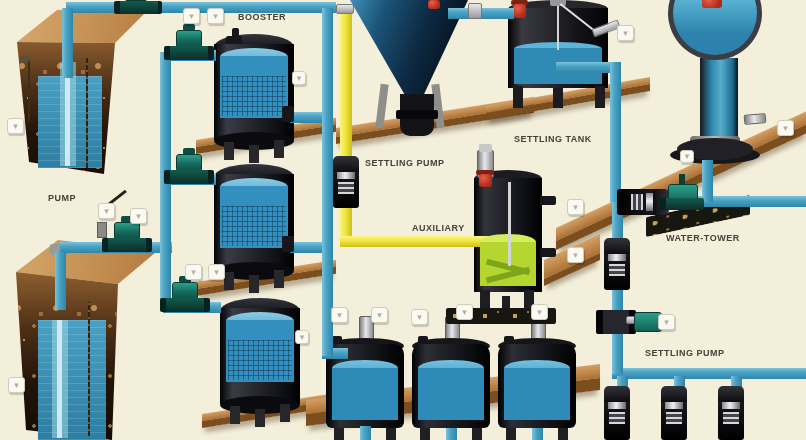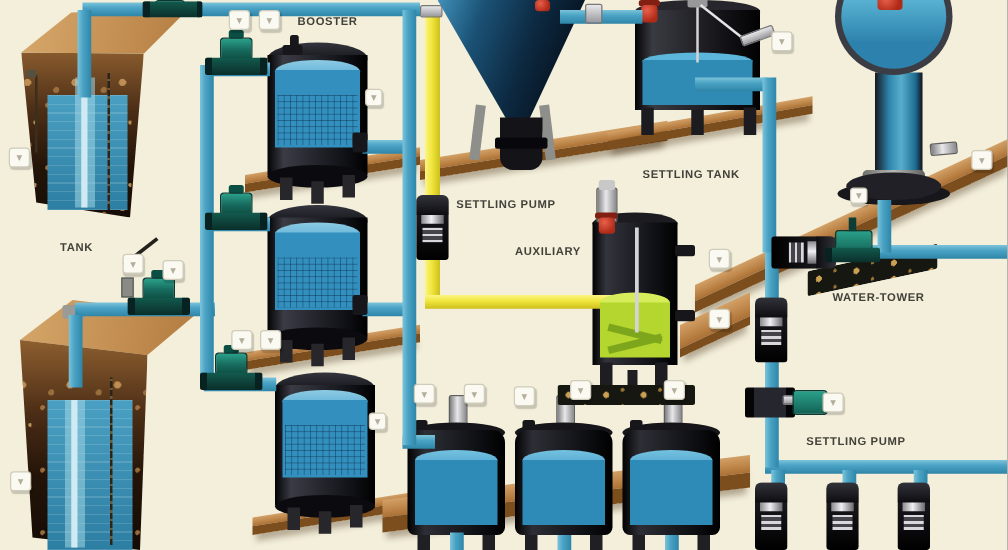--- a/index.html
+++ b/index.html
@@ -316,21 +316,21 @@
   <div class="sensor" style="left:411px;top:309px">▾</div>
   <div class="sensor" style="left:456px;top:304px">▾</div>
   <div class="sensor" style="left:531px;top:304px">▾</div>
   <div class="sensor" style="left:617px;top:25px">▾</div>
   <div class="sensor" style="left:567px;top:199px">▾</div>
   <div class="sensor" style="left:567px;top:247px">▾</div>
   <div class="sensor" style="left:658px;top:314px">▾</div>
   <div class="sensor" style="left:777px;top:120px">▾</div>
   <div class="sensor" style="left:680px;top:150px;width:14px;height:13px">▾</div>
 
-  <div class="label" style="left:48px;top:193px">TANK</div>
+  <div class="label" style="left:48px;top:193px">PUMP</div>
   <div class="label" style="left:238px;top:12px">BOOSTER</div>
   <div class="label" style="left:365px;top:158px">SETTLING PUMP</div>
   <div class="label" style="left:514px;top:134px">SETTLING TANK</div>
-  <div class="label" style="left:412px;top:196px">AUXILIARY</div>
+  <div class="label" style="left:412px;top:223px">AUXILIARY</div>
   <div class="label" style="left:666px;top:233px">WATER-TOWER</div>
   <div class="label" style="left:645px;top:348px">SETTLING PUMP</div>
 
 </div>
 
 </body></html>

